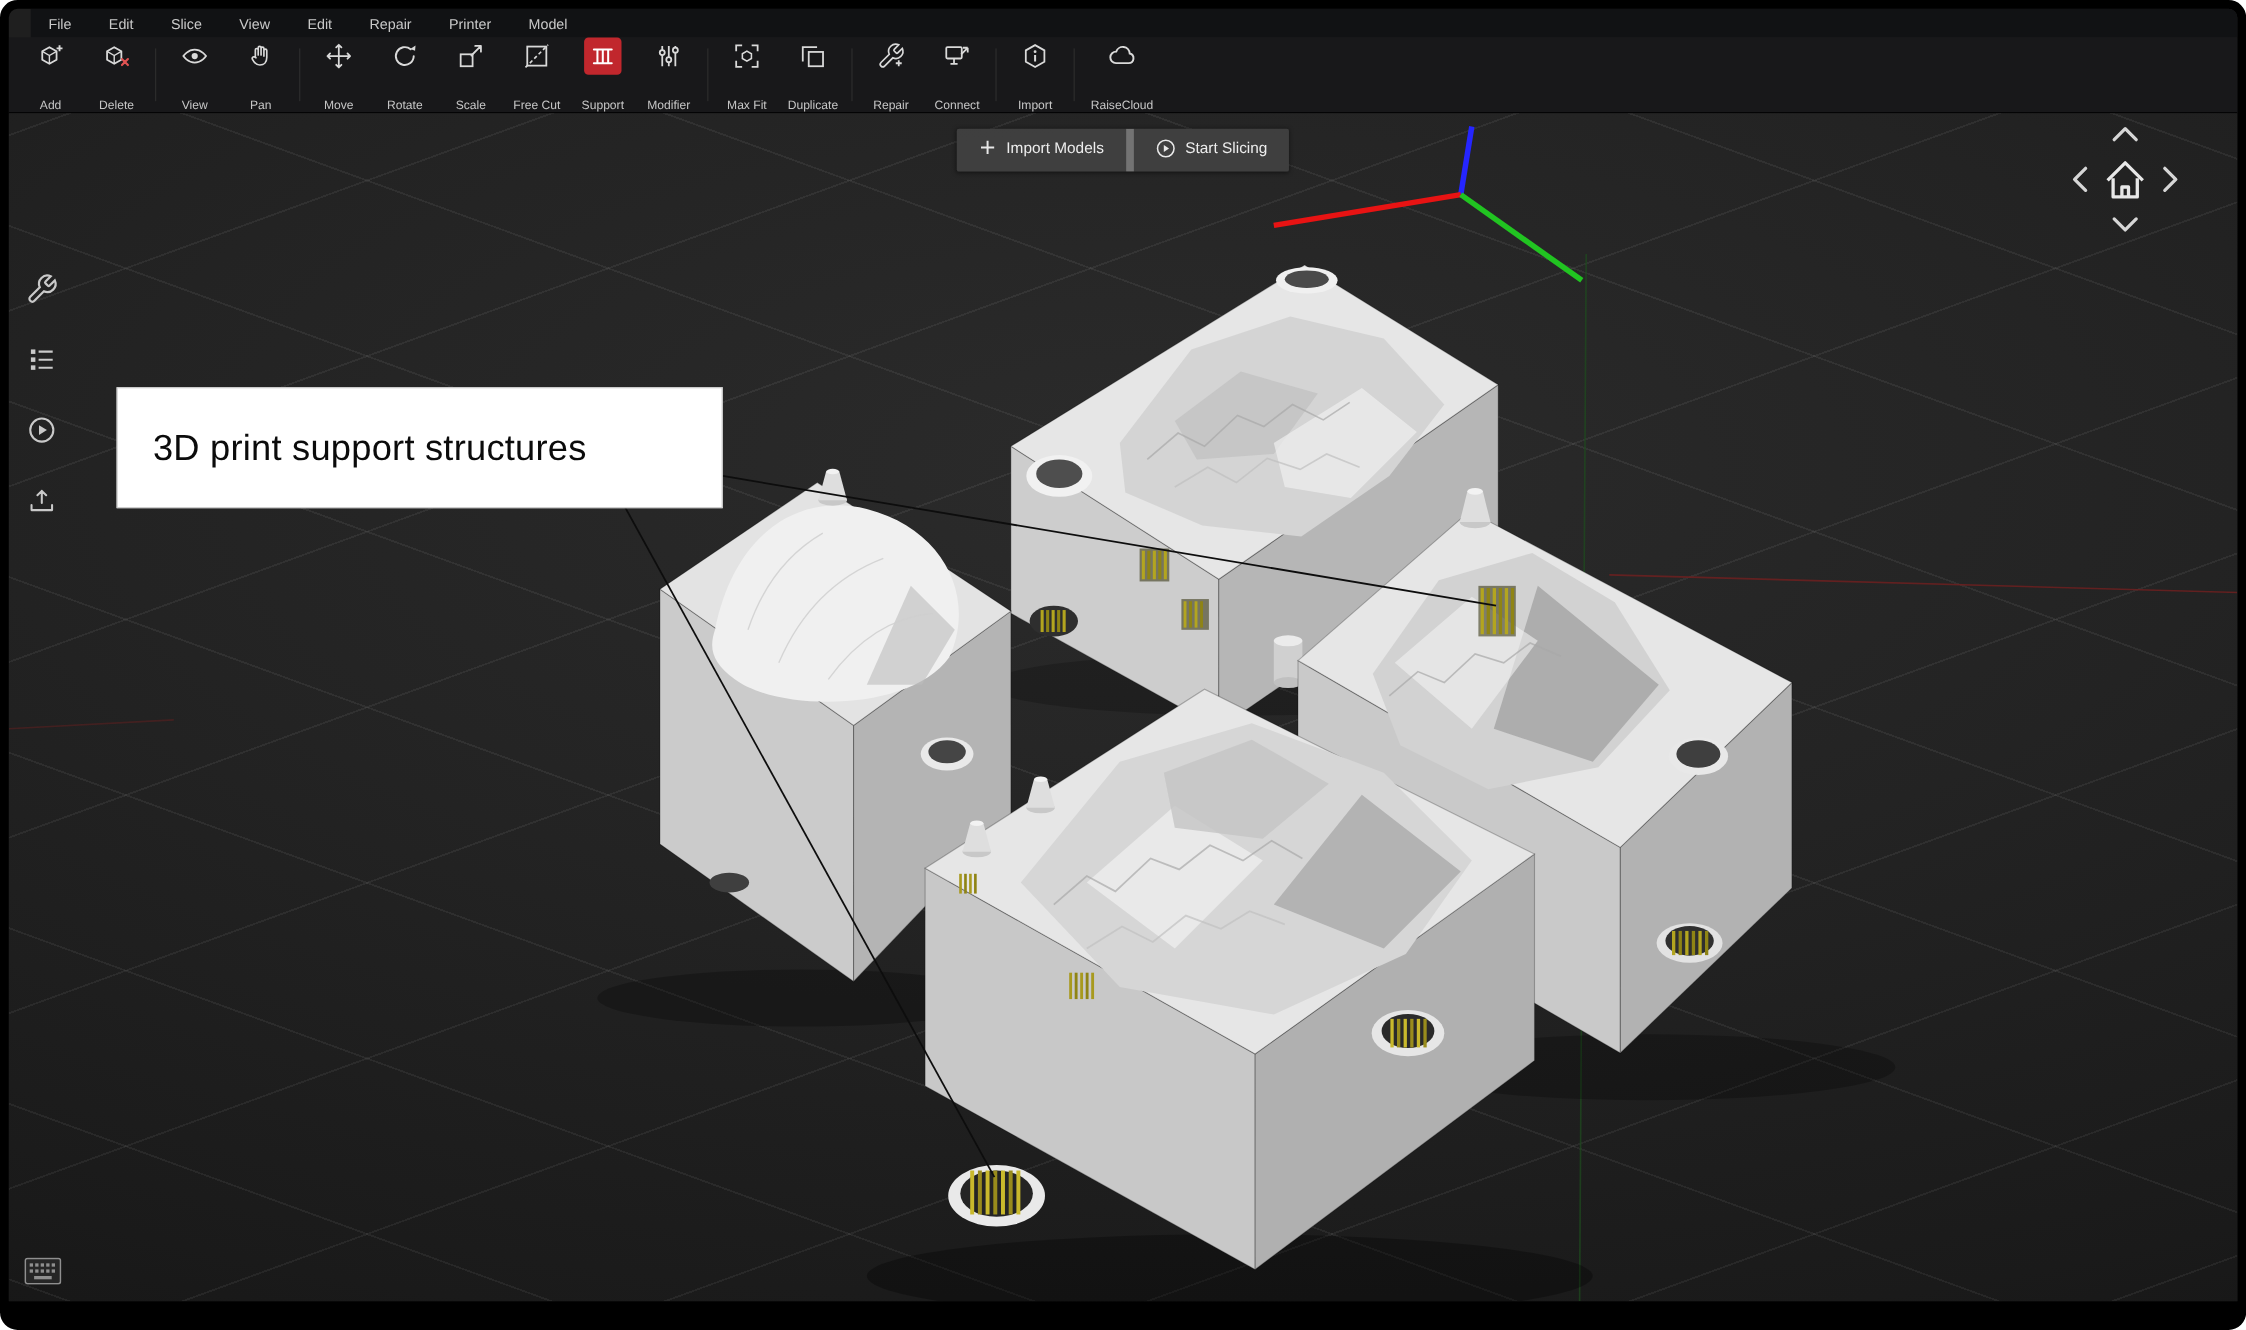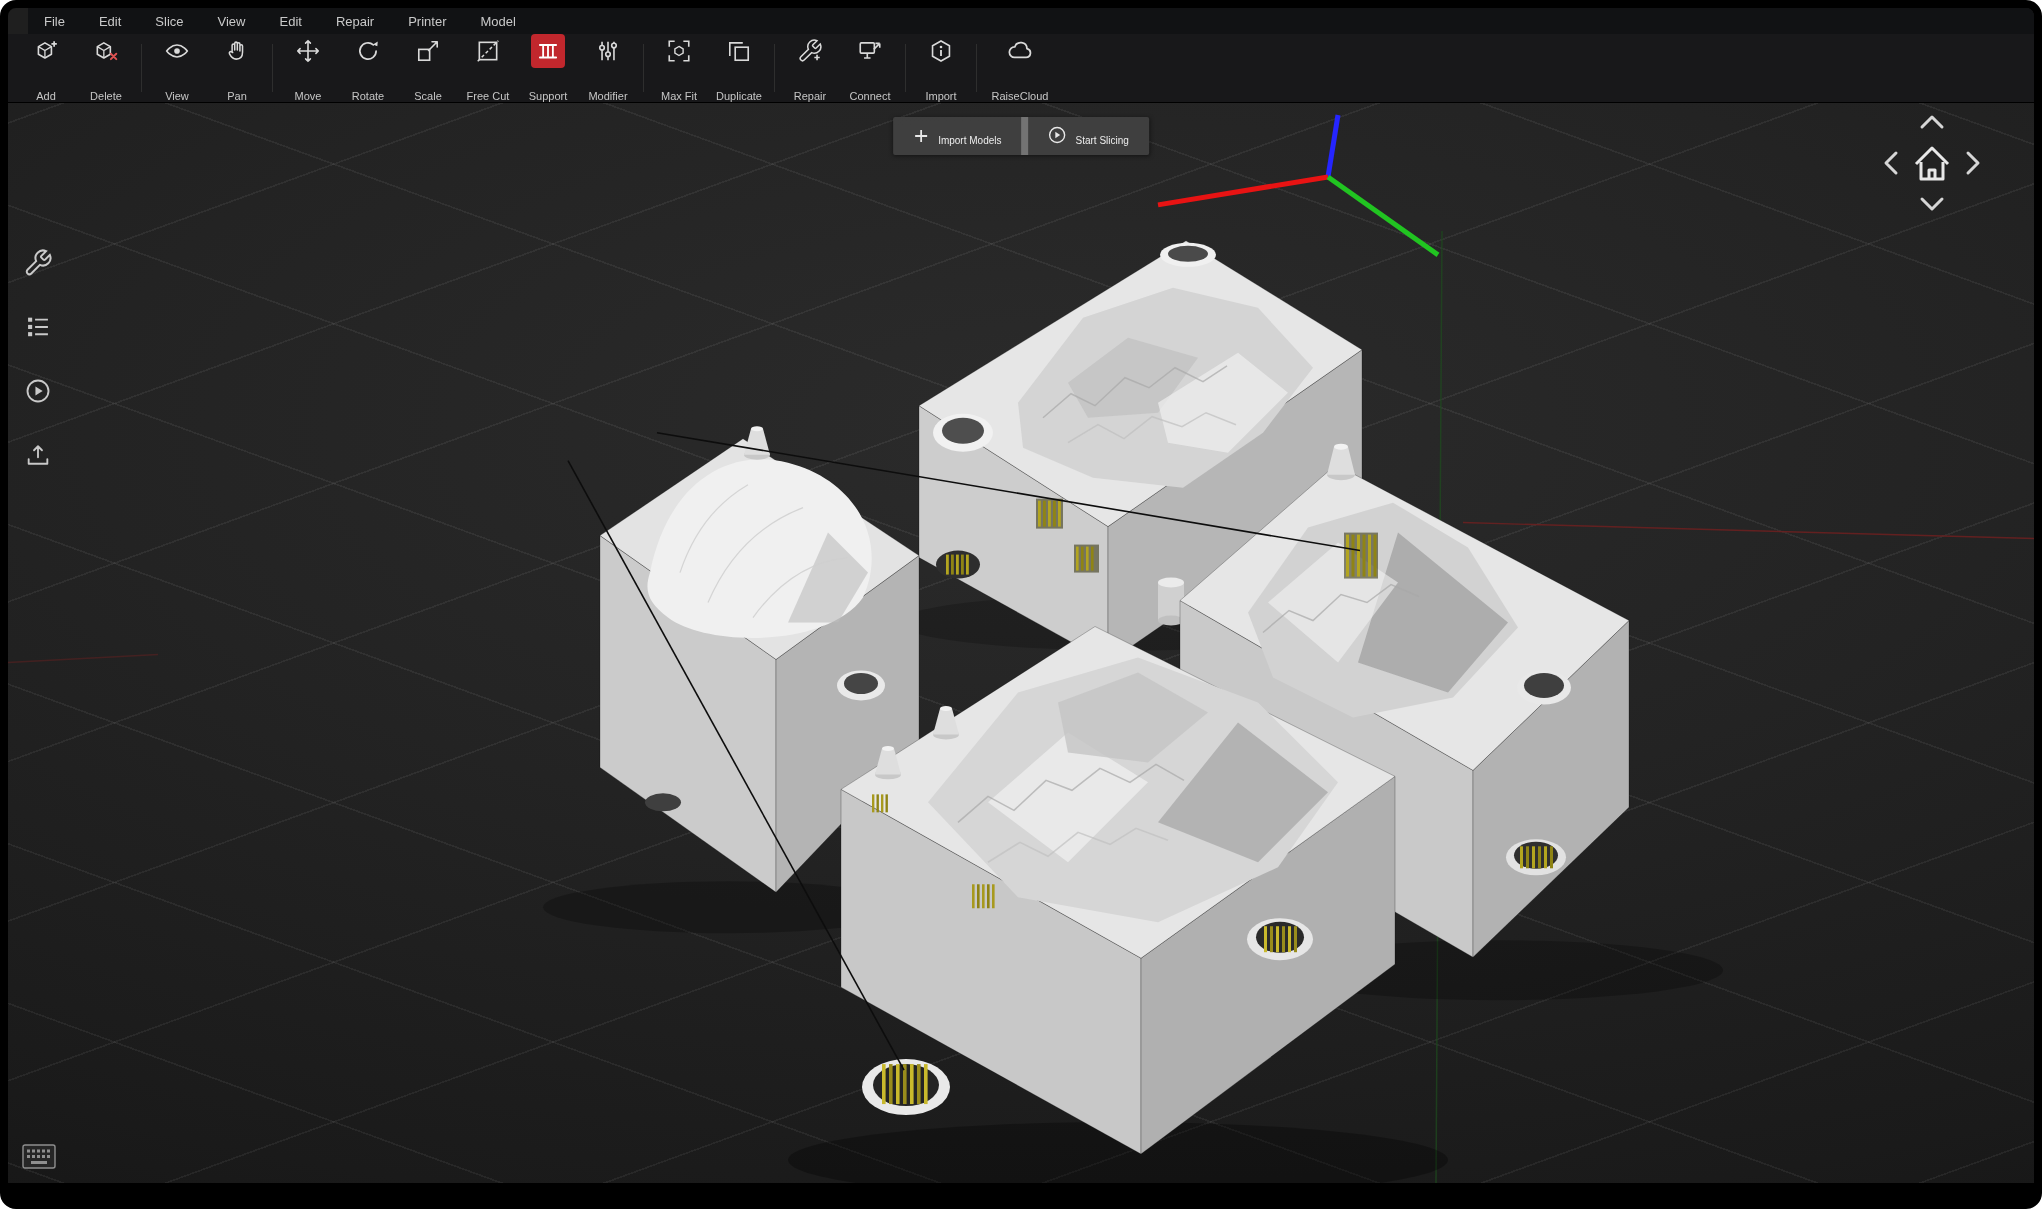--- a/index.html
+++ b/index.html
@@ -28,22 +28,22 @@
     background:radial-gradient(ellipse 120% 95% at 52% 30%, #2b2b2b 0%, #232323 40%, #1a1a1a 78%, #131313 100%);}
   .grid{position:absolute;inset:-220px;
     background-image:
       repeating-linear-gradient(160deg, rgba(255,255,255,0.06) 0 1.6px, transparent 1.6px 150px),
       repeating-linear-gradient(20deg,  rgba(255,255,255,0.06) 0 1.6px, transparent 1.6px 150px);}
   .scene{position:absolute;inset:0;width:100%;height:100%;}
   
   .action-bar{position:absolute;top:14px;left:50%;transform:translateX(-50%);
     display:flex;background:rgba(64,64,64,0.95);border-radius:2px;overflow:hidden;
     box-shadow:0 1px 4px rgba(0,0,0,0.5);}
-  .action-btn{display:flex;align-items:flex-end;gap:9px;padding:9px 20px;
-    color:#ededed;font-size:10px;cursor:pointer;white-space:nowrap;}
+  .action-btn{display:flex;align-items:flex-start;gap:9px;padding:9px 20px;
+    color:#ededed;font-size:14px;cursor:pointer;white-space:nowrap;}
   .action-btn + .action-btn{border-left:7px solid #737373;}
   
   .left-rail{position:absolute;left:14px;top:146px;display:flex;flex-direction:column;gap:32px;}
   .rail-btn{width:32px;height:32px;display:flex;align-items:center;justify-content:center;cursor:pointer;}
   
   .callout{position:absolute;left:98px;top:249px;width:551px;height:110px;
     background:#ffffff;border:1px solid #c9c9c9;display:flex;align-items:center;
     padding-left:32px;box-sizing:border-box;}
   .callout-text{font-size:33px;color:#0b0b0b;letter-spacing:0.2px;}
   
@@ -418,20 +418,23 @@
         <line x1="1320" y1="74" x2="1150" y2="102" stroke="#e81313" stroke-width="5"></line>
         <line x1="1320" y1="74" x2="1430" y2="152" stroke="#21c421" stroke-width="5"></line>
       </g>
 
       <g>
         <line x1="649" y1="330" x2="1352" y2="448" stroke="#0d0d0d" stroke-width="1.6"></line>
         <line x1="560" y1="358" x2="896" y2="968" stroke="#0d0d0d" stroke-width="1.6"></line>
       </g>
     </svg>
 
+    <div class="callout">
+      <span class="callout-text">3D print support structures</span>
+    </div>
 
     <div class="action-bar">
       <div class="action-btn">
         <span><svg width="16" height="16" viewBox="0 0 16 16">
               <path d="M8 2v12M2 8h12" stroke="#e8e8e8" stroke-width="1.8"></path>
             </svg></span>
         <span>Import Models</span>
       </div>
       <div class="action-btn">
         <span><svg width="18" height="18" viewBox="0 0 18 18">

